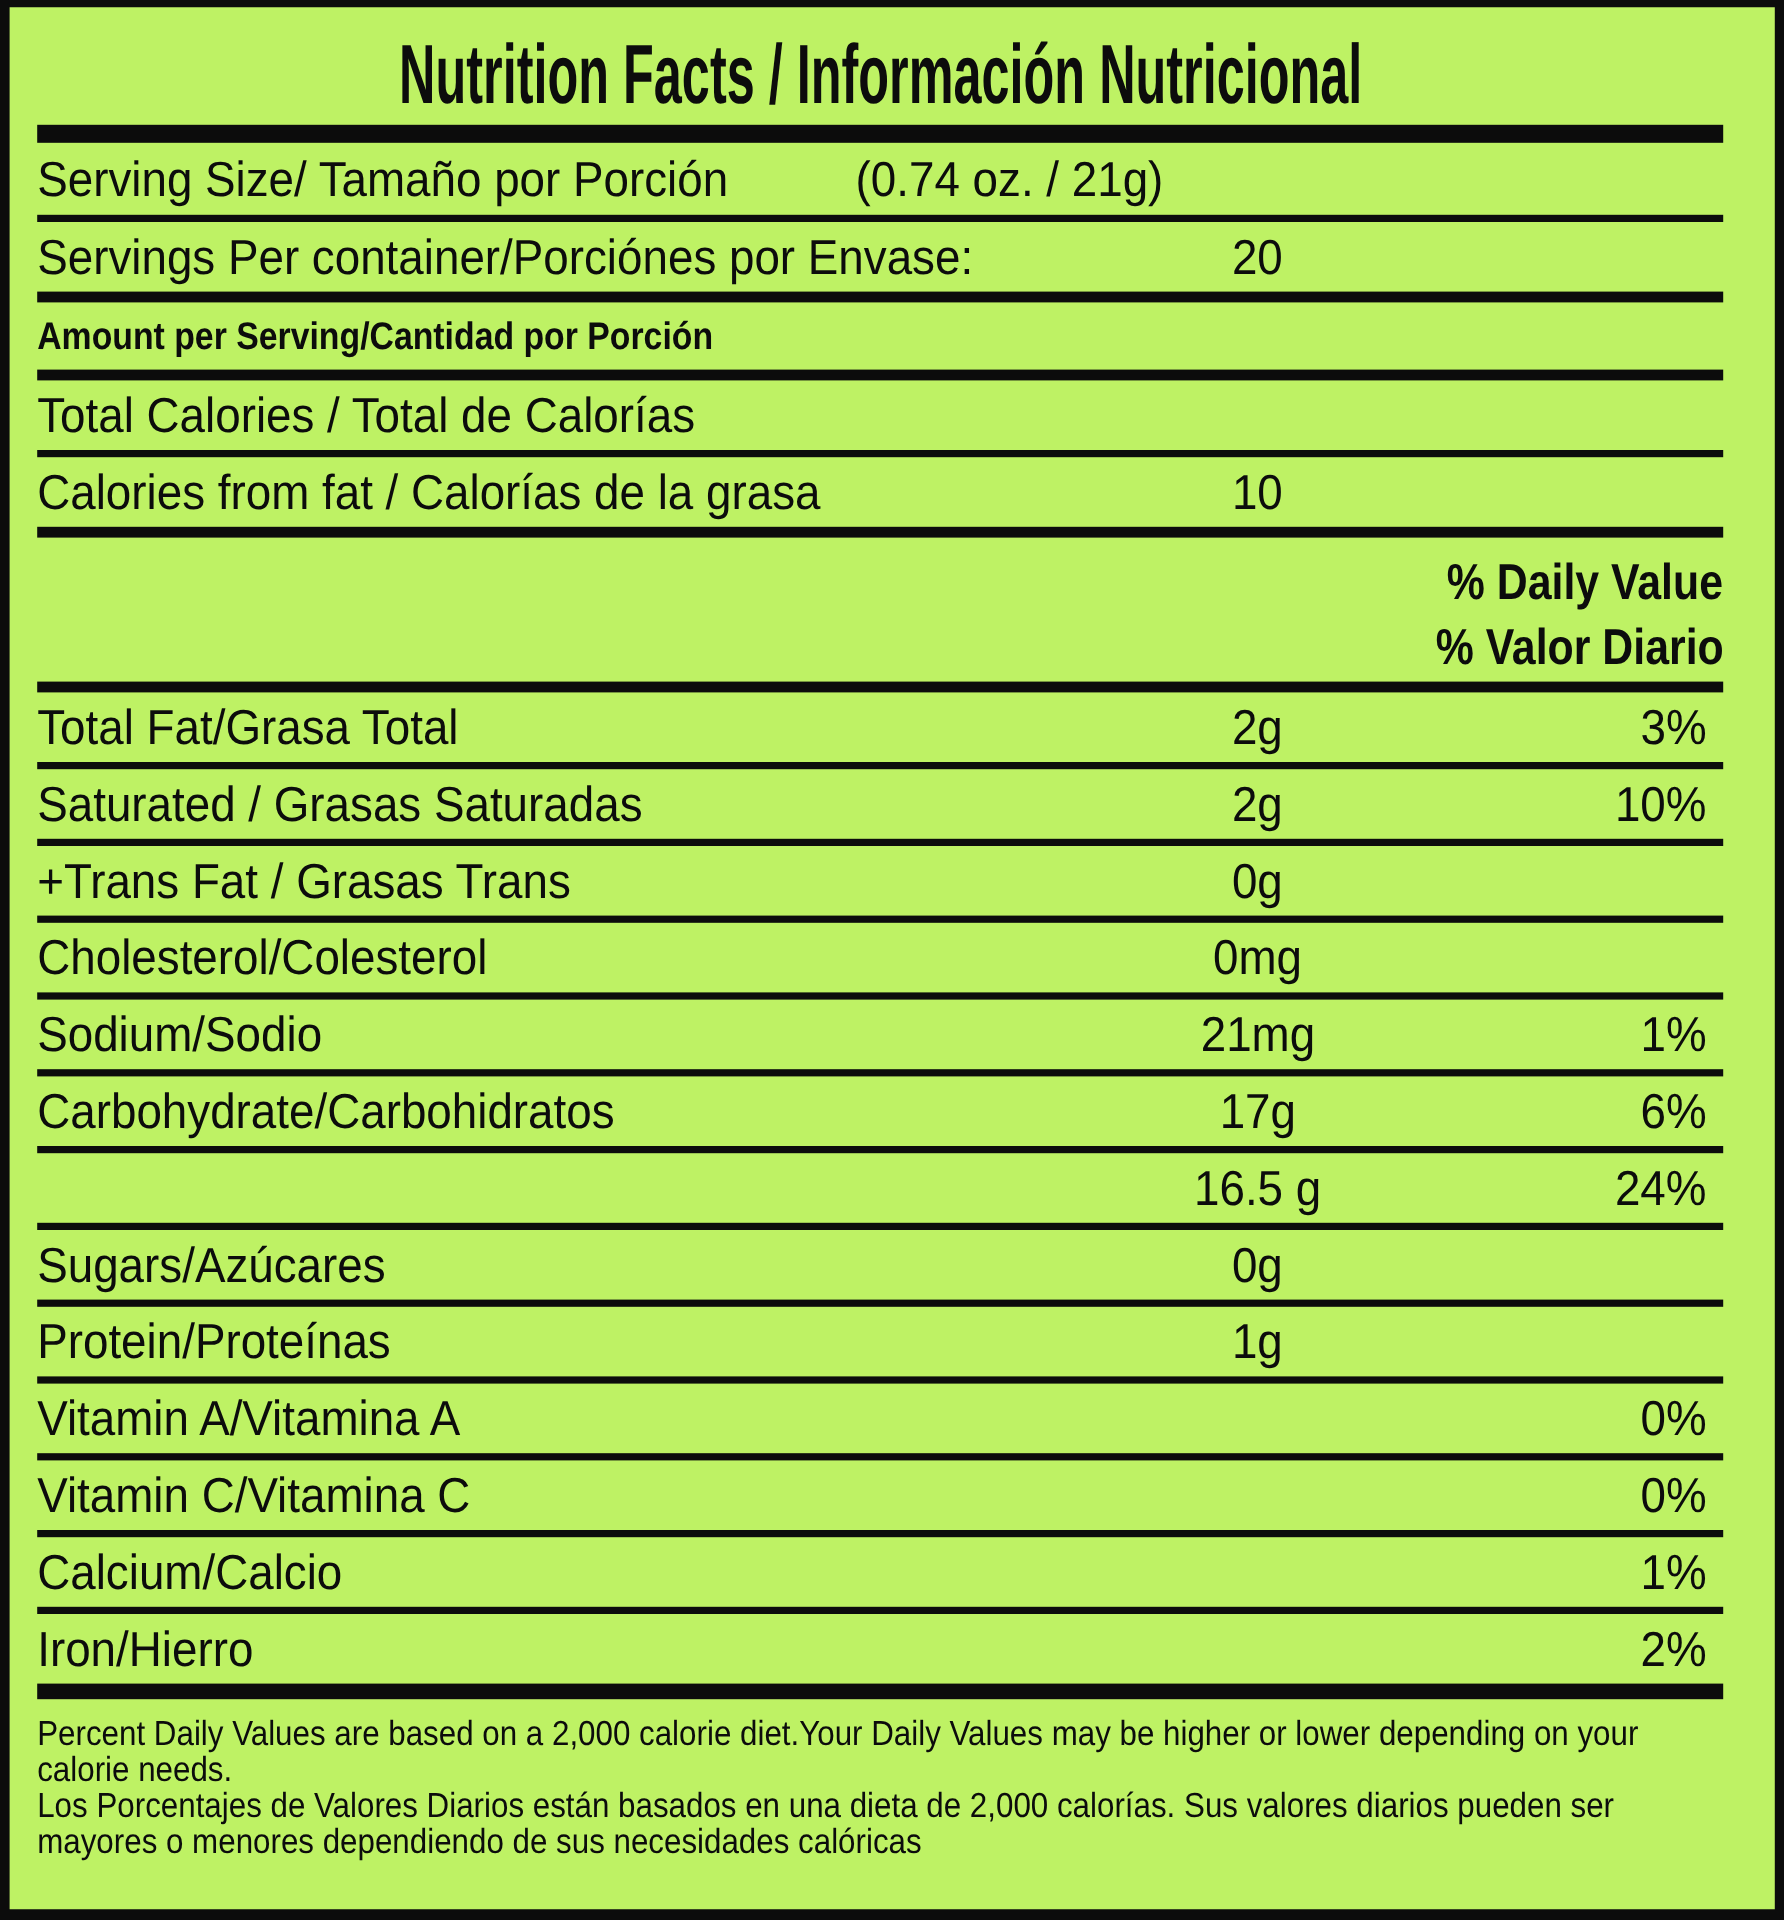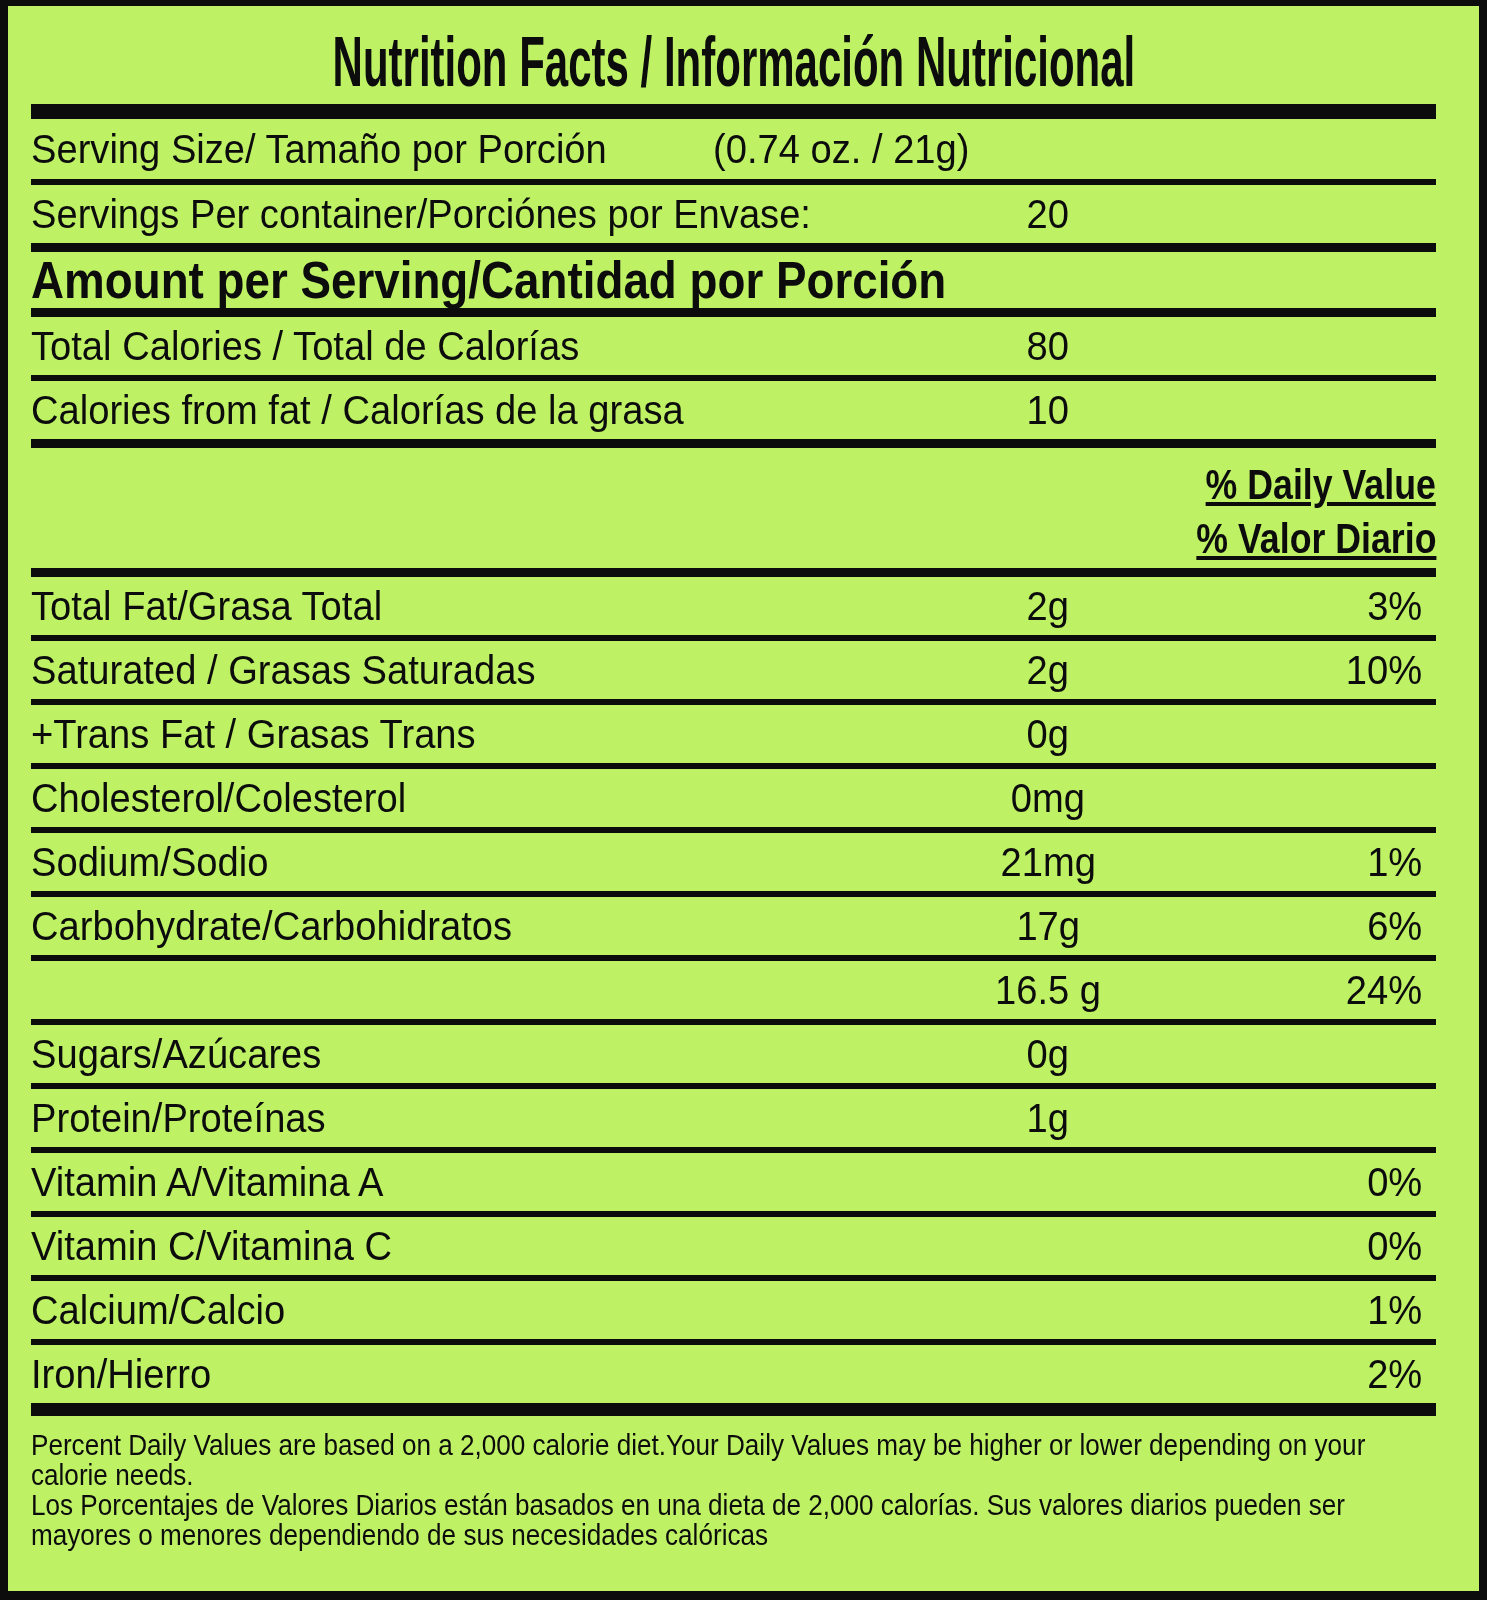--- a/index.html
+++ b/index.html
@@ -32,27 +32,27 @@
   .hr-md    { height:9px;  background:#0c0c0c; }
   .bar-end  { height:13px; background:#0c0c0c; }
 
   .row { position:relative; height:58px; line-height:58px; font-size:41px; }
   .row.tall { height:60px; line-height:60px; }
   .row .lbl { position:absolute; left:0; top:0; }
   .row .amt { position:absolute; left:827px; top:0; width:380px; text-align:center; }
   .row .pct { position:absolute; right:14px; top:0; text-align:right; }
   .serv-val { position:absolute; left:682px; top:0; }
 
-  .sec-head { height:56px; line-height:56px; font-size:52px; font-weight:bold; }
+  .sec-head { height:56px; line-height:56px; font-size:32px; font-weight:bold; }
   .sec-head .cL { transform:scaleX(0.88); }
 
   .dv-head {
     height:112px; padding:8px 0 0 0;
     display:flex; flex-direction:column; justify-content:space-evenly; align-items:flex-end;
-    font-size:42px; font-weight:bold;text-decoration:underline;
+    font-size:42px; font-weight:bold;
   }
   .dv-head .cR { transform:scaleX(0.85); }
 
   .footnote { margin-top:14px; font-size:29px; line-height:30px; }
   .footnote p {
     margin:0; width:1560px;
     transform:scaleX(0.90); transform-origin:0 0;
   }
 </style>
 </head>
@@ -78,21 +78,20 @@
   </div>
   <div class="hr-md"></div>
 
   <div class="sec-head">
     <span class="cL">Amount per Serving/Cantidad por Porción</span>
   </div>
   <div class="hr-md"></div>
 
   <div class="row">
     <span class="lbl"><span class="cL">Total Calories / Total de Calorías</span></span>
-    <span class="amt"><span class="cC">80</span></span>
   </div>
   <div class="hr"></div>
 
   <div class="row">
     <span class="lbl"><span class="cL">Calories from fat / Calorías de la grasa</span></span>
     <span class="amt"><span class="cC">10</span></span>
   </div>
   <div class="hr-md"></div>
 
   <div class="dv-head">

